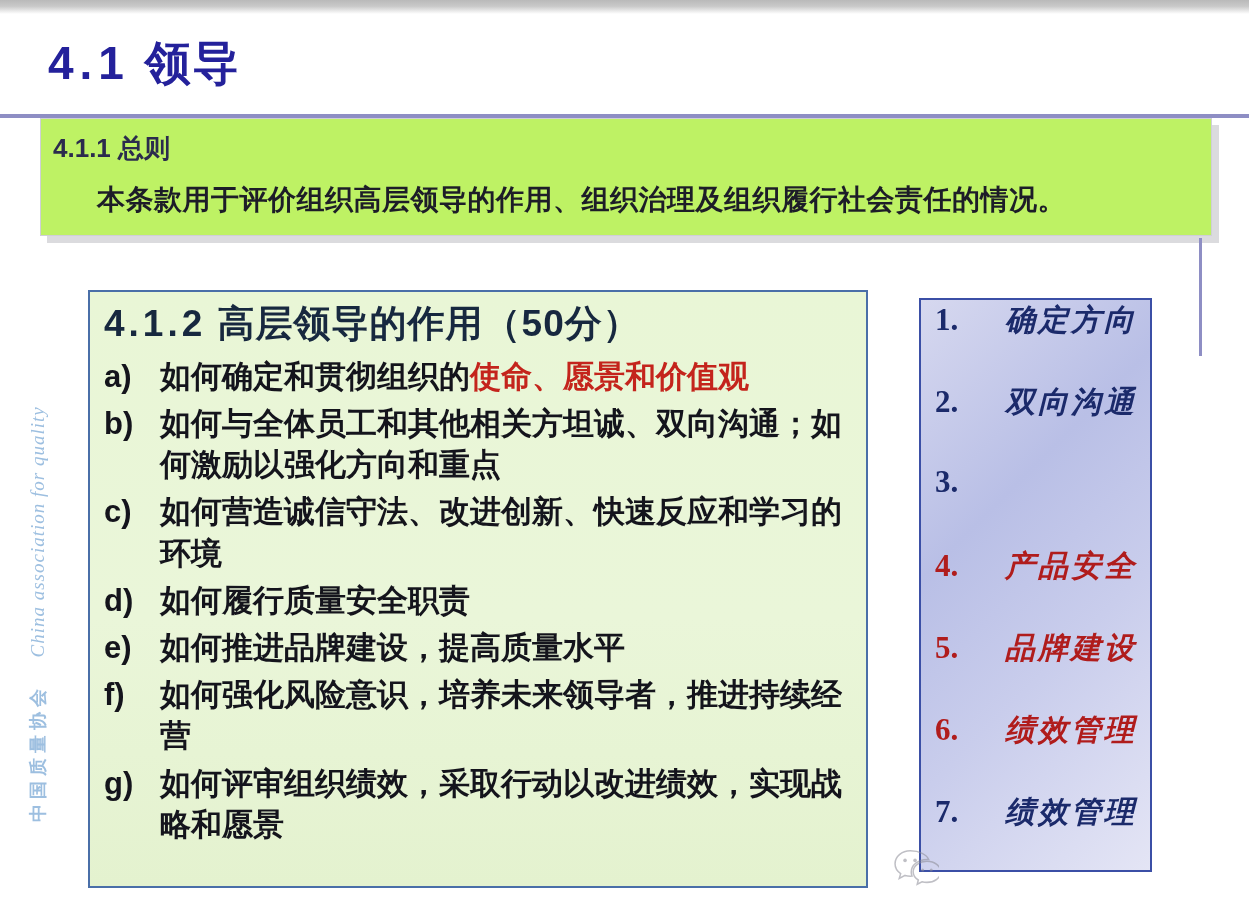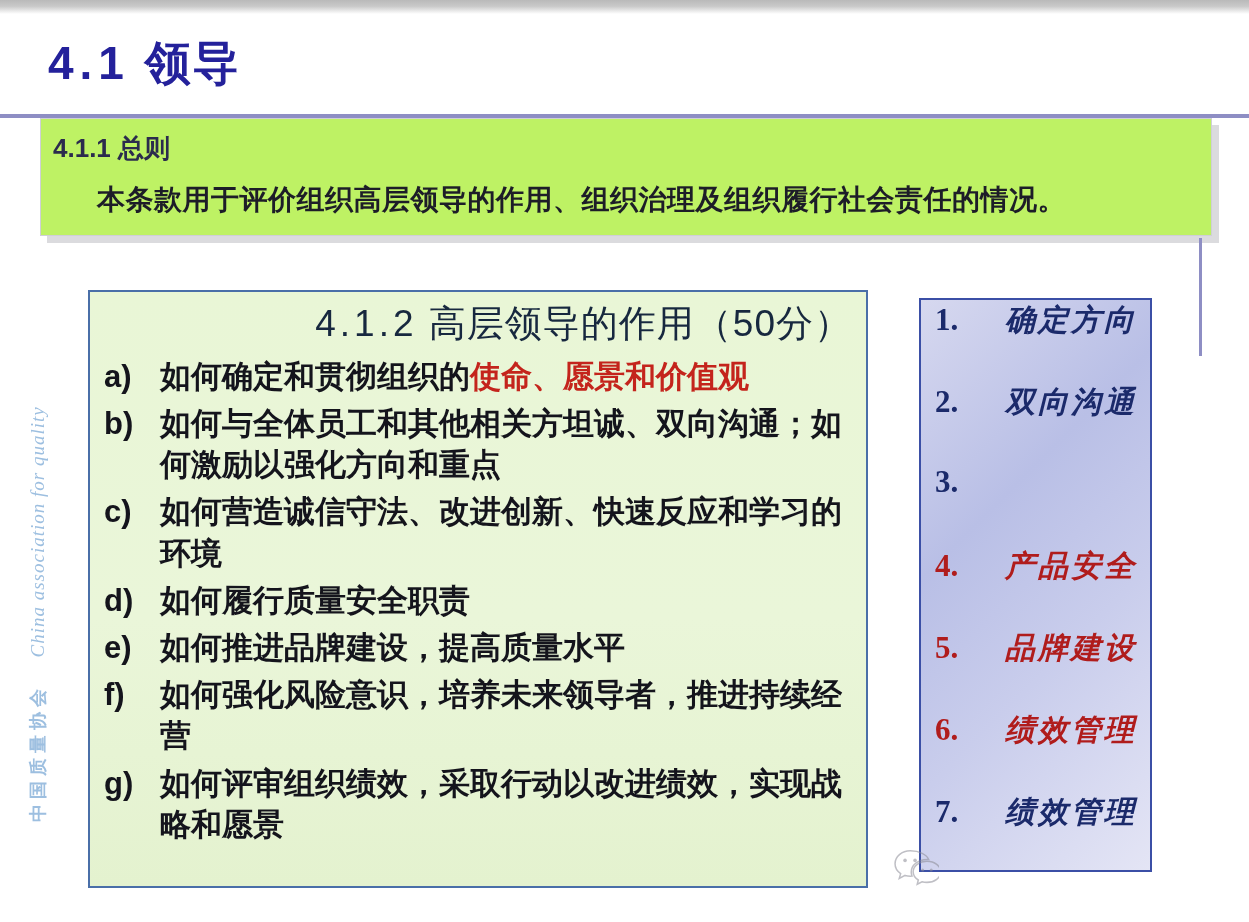--- a/index.html
+++ b/index.html
@@ -89,27 +89,26 @@
     left: 88px; top: 290px;
     width: 780px; height: 598px;
     background: linear-gradient(to bottom, #e9f6d6 0%, #eaf6d9 55%, #e4f2cf 100%);
     border: 2px solid #4a6fa8;
     box-sizing: border-box;
     padding: 10px 14px 0 14px;
     overflow: hidden;
   }
   .green-heading {
     font-size: 37px;
-    font-weight: 400;
+    font-weight: 700;
     color: #17283f;
     letter-spacing: 1px;
     line-height: 1.18;
     white-space: nowrap;
     margin-bottom: 10px;
-    text-align: right;
   }
   .green-heading .gnum { letter-spacing: 4px; }
 
   .item {
     display: flex;
     align-items: flex-start;
     margin-top: 6px;
   }
   .item-label {
     flex: 0 0 56px;

